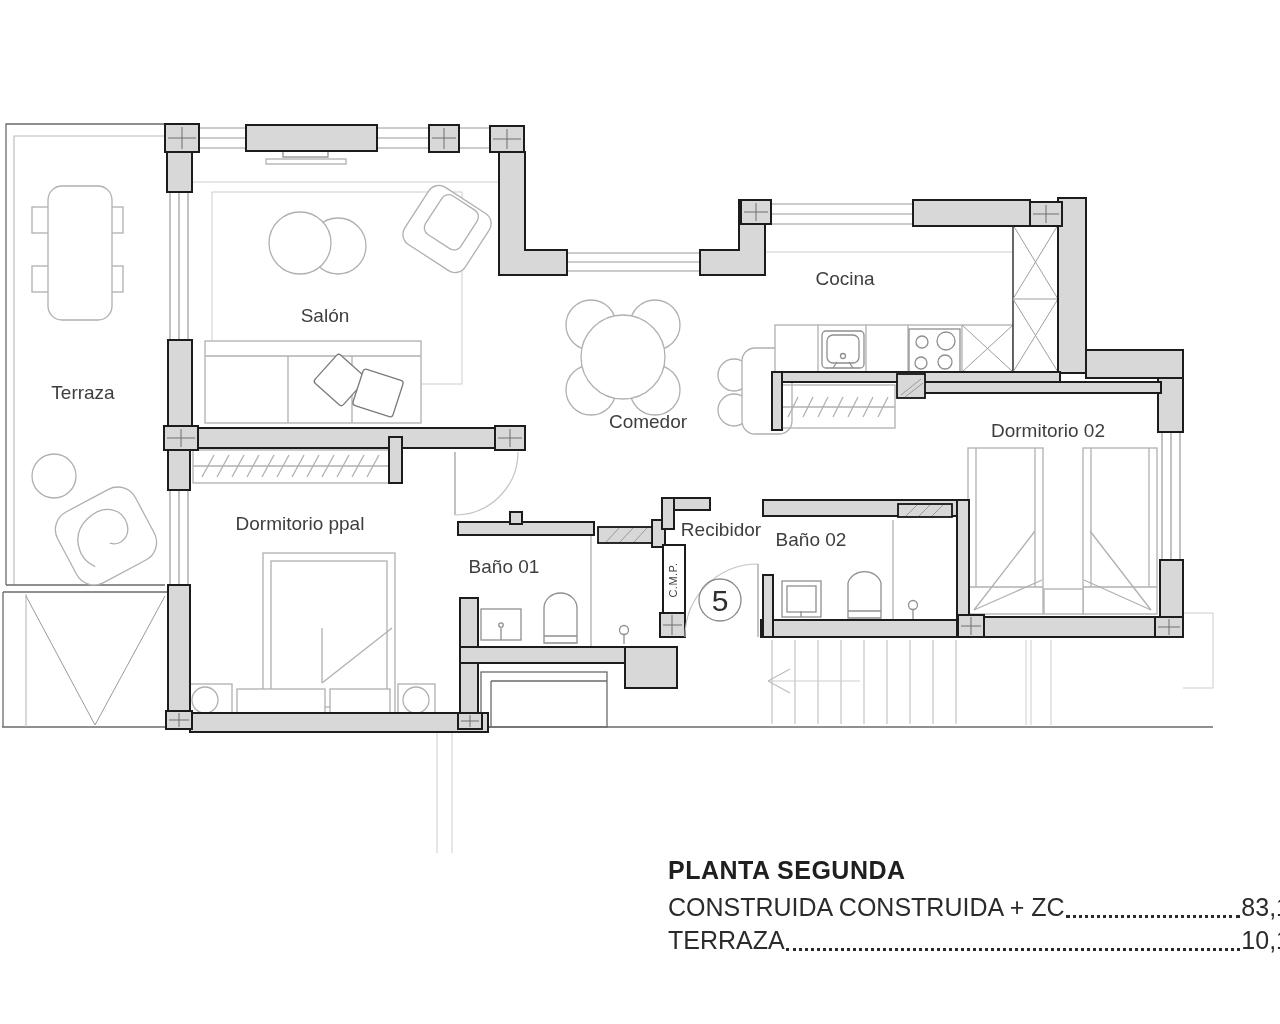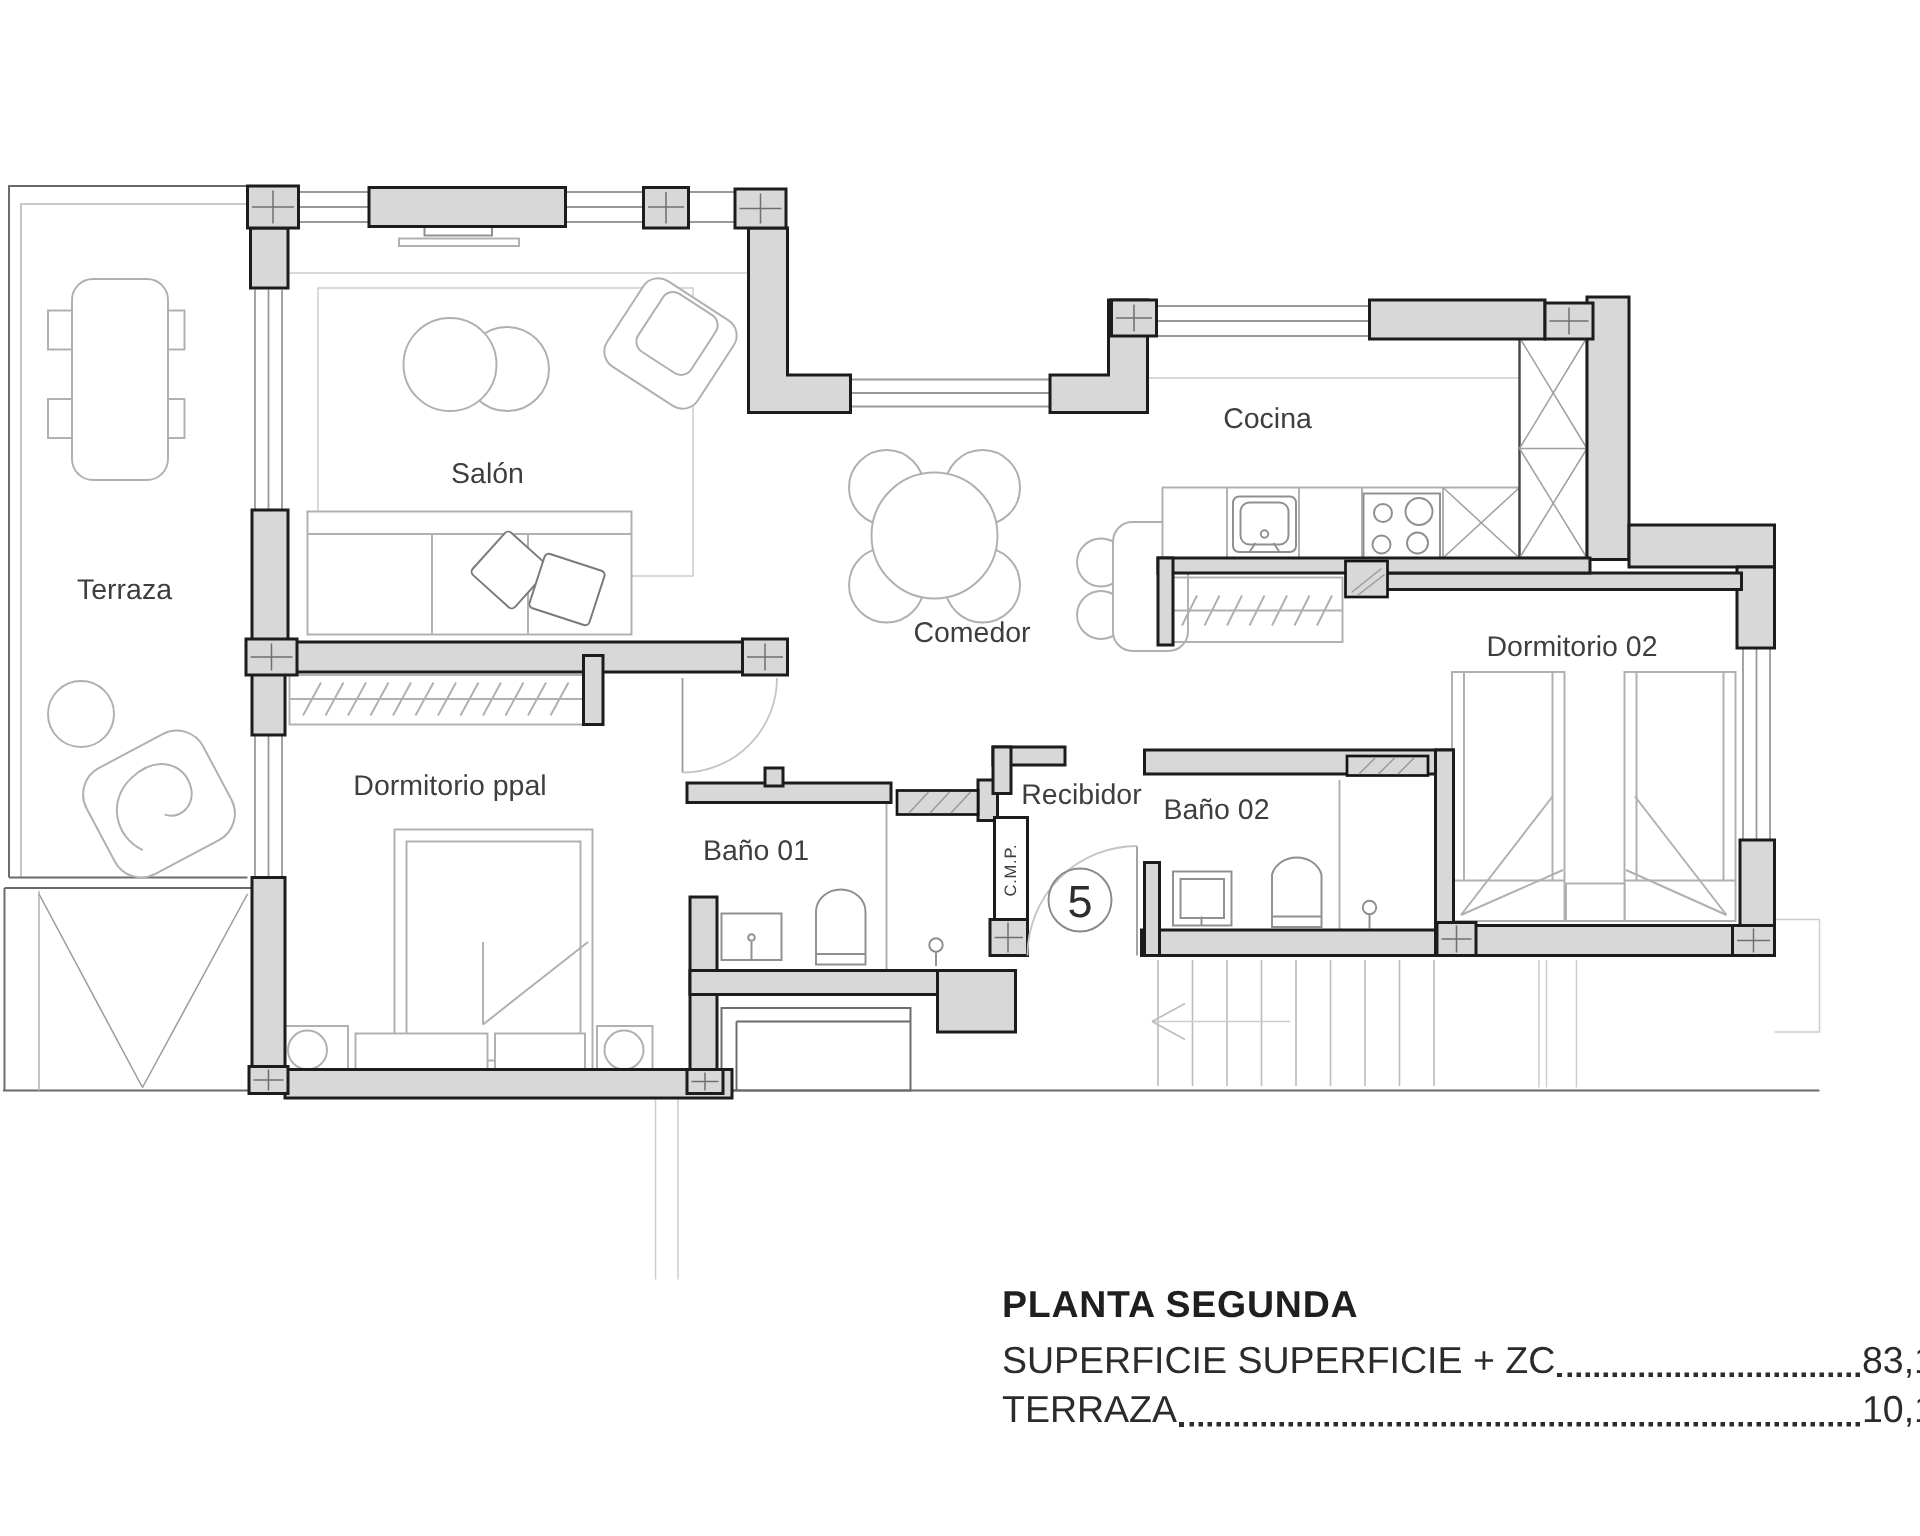--- a/index.html
+++ b/index.html
@@ -425,21 +425,21 @@
       <circle cx="720" cy="600" r="21" fill="none" stroke="#8a8a8a" stroke-width="1.3"></circle>
       <text class="lbl-num" x="720" y="611">5</text>
     </g>
     <text class="lbl-sm" transform="rotate(-90 674 580)" x="674" y="583">C.M.P.</text>
   </g>
 </svg>
 
   <div class="legend">
     <div class="legend-title">PLANTA SEGUNDA</div>
     <div class="legend-row">
-      <span>SUPERFICIE SUPERFICIE + ZC</span>
+      <span>CONSTRUIDA CONSTRUIDA + ZC</span>
       <span class="leader"></span>
       <span>83,1</span>
     </div>
     <div class="legend-row">
       <span>TERRAZA</span>
       <span class="leader"></span>
       <span>10,1</span>
     </div>
   </div>
 

